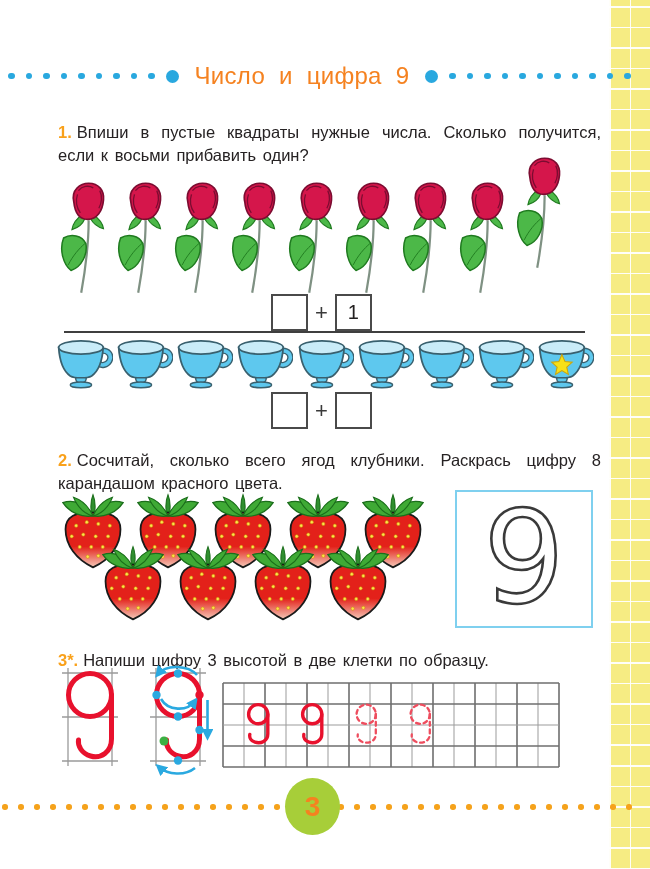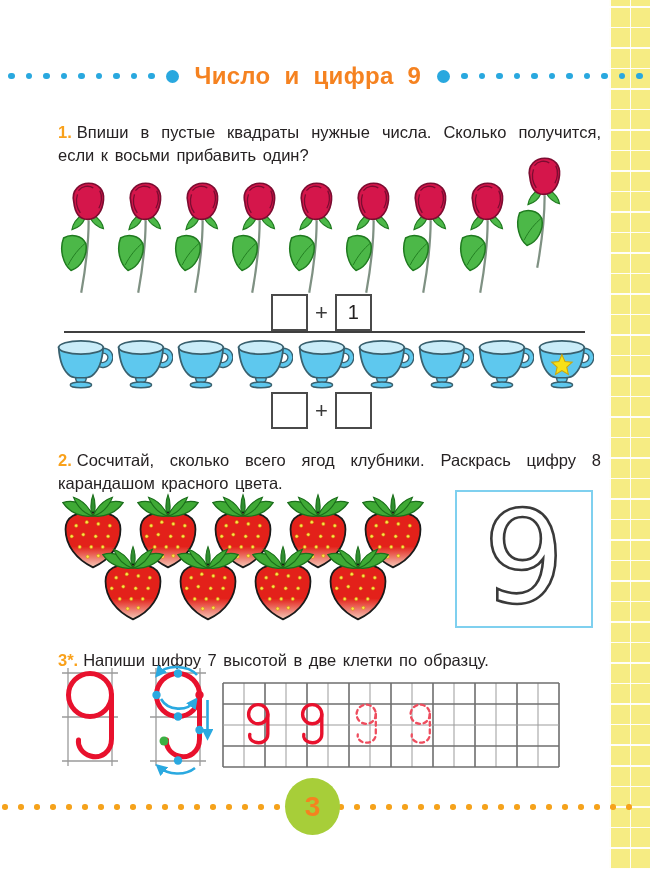--- a/index.html
+++ b/index.html
@@ -7,21 +7,21 @@
         font-family:"Liberation Sans",sans-serif;color:#262223;}
 
   
   .yellow-strip{position:absolute;top:0;right:0;bottom:0;width:41px;background-color:#f6ec83;
     background-image:
       repeating-linear-gradient(0deg,rgba(255,255,255,.95) 0 1.5px,transparent 1.5px 20.5px),
       repeating-linear-gradient(90deg,rgba(255,255,255,.95) 0 1.5px,transparent 1.5px 20.5px);}
 
   
   .header{position:absolute;top:62px;left:0;right:0;height:28px;display:flex;align-items:center;padding-left:8px;}
-  .title{font-size:24px;font-weight:bold;color:#f58220;margin:0 16px;word-spacing:7px;letter-spacing:.3px;white-space:nowrap;}
+  .title{font-size:24px;font-weight:normal;color:#f58220;margin:0 16px;word-spacing:7px;letter-spacing:.3px;white-space:nowrap;}
   .big-dot{width:13px;height:13px;border-radius:50%;background:#29a8df;flex:none;}
   .dots-row{display:flex;gap:11px;align-items:center;flex:none;}
   .dots-row .dot{width:6.5px;height:6.5px;border-radius:50%;background:#29a8df;flex:none;}
   .dots-row.orange{gap:10.5px;}
   .dots-row.orange .dot{background:#f5a21b;width:5.5px;height:5.5px;}
 
   
   .task{position:absolute;left:48px;width:543px;margin:10px;font-size:16.5px;line-height:23px;
         text-align:justify;word-spacing:2px;}
   .tnum{color:#f9a11b;font-weight:bold;margin-right:5px;}
@@ -575,21 +575,21 @@
       </div>
   </div>
 
   <div class="digit-box">
     <svg viewBox="0 0 134 134">
       <text class="outline9" x="67" y="110" text-anchor="middle">9</text>
     </svg>
   </div>
 
   <p class="task" style="top:639px">
-    <span class="tnum">3*.</span><span>Напиши цифру 7 высотой в две клетки по образцу.</span>
+    <span class="tnum">3*.</span><span>Напиши цифру 3 высотой в две клетки по образцу.</span>
   </p>
 
   <svg class="example" viewBox="0 0 162 118">
     <defs>
       <marker id="ah" viewBox="0 0 10 10" refX="6" refY="5" markerWidth="4.5" markerHeight="4.5" orient="auto-start-reverse">
         <path d="M0 0 L10 5 L0 10 Z" fill="#2aa9e0"></path>
       </marker>
     </defs>
     <g stroke="#9a9a9a" stroke-width="1.3">
       <line x1="8" y1="2" x2="8" y2="100"></line>

